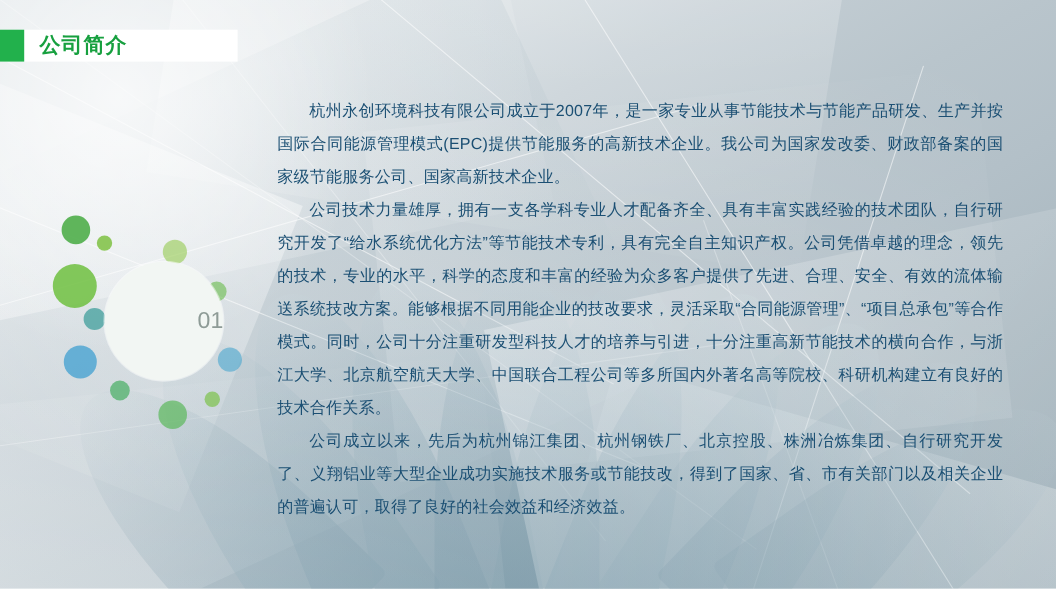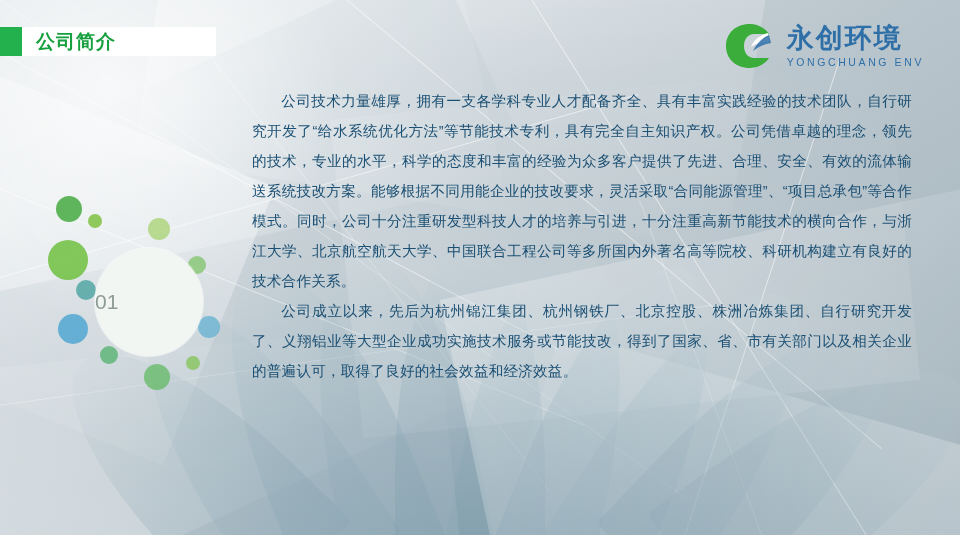--- a/index.html
+++ b/index.html
@@ -125,28 +125,28 @@
     width: 200px;
     height: 210px;
   }
   .dot {
     position: absolute;
     border-radius: 50%;
   }
   .badge-circle {
     position: absolute;
     left: 47px;
-    top: 52px;
+    top: 42px;
     width: 108px;
     height: 108px;
     border-radius: 50%;
     background: #f2f6f3;
     display: flex;
     align-items: center;
-    justify-content: flex-start;
+    justify-content: flex-end;
     box-shadow: 0 0 0 1px rgba(255,255,255,0.5);
   }
   .badge-number {
     font-size: 21px;
     color: #8e9b96;
     font-family: "Liberation Sans", sans-serif;
   }
 
   
   .content {
@@ -204,49 +204,37 @@
     <div class="blade" style="left:615px;transform:rotate(55deg);background:linear-gradient(180deg,rgba(190,206,214,0.12),rgba(126,156,170,0.45));"></div>
 
     <div class="facet" style="left:440px;top:300px;width:620px;height:340px;background:linear-gradient(140deg,rgba(255,255,255,0.28),rgba(255,255,255,0));transform:rotate(-12deg);"></div>
     <div class="facet" style="left:-120px;top:380px;width:560px;height:300px;background:linear-gradient(30deg,rgba(255,255,255,0.22),rgba(255,255,255,0));transform:rotate(-6deg);"></div>
   </div>
 
   <div class="header-bar"></div>
   <div class="header-accent"></div>
   <div class="header-title">公司简介</div>
 
-  <div class="logo">
-    <div class="logo-mark">
-      <svg width="54" height="48" viewBox="0 0 54 48" xmlns="http://www.w3.org/2000/svg">
-        <path d="M26 2 C11 2 2 12 2 24 C2 36 11 46 26 46 C34 46 41 42 45 36 L30 36 C24 36 20 31 20 24 C20 17 24 12 30 12 L45 12 C41 6 34 2 26 2 Z" fill="#3aad3a"></path>
-        <path d="M44 11 C36 13 30 18 27 25 C31 22 37 20 45 20 Z" fill="#ffffff"></path>
-        <path d="M45 13 C38 16 32 22 29 29 C34 25 40 22 47 21 Z" fill="#2f6fa8" opacity="0.85"></path>
-      </svg>
-    </div>
-    <div class="logo-text-wrap">
-      <div class="logo-cn">永创环境</div>
-      <div class="logo-en">YONGCHUANG ENV</div>
-    </div>
-  </div>
 
   <div class="badge-group">
     <div class="dot" style="left:8px;top:0px;width:26px;height:26px;background:#4fae4a;opacity:0.9;"></div>
     <div class="dot" style="left:40px;top:18px;width:14px;height:14px;background:#7ec142;opacity:0.85;"></div>
     <div class="dot" style="left:0px;top:44px;width:40px;height:40px;background:#6fbf3f;opacity:0.85;"></div>
     <div class="dot" style="left:28px;top:84px;width:20px;height:20px;background:#4aa3a0;opacity:0.8;"></div>
     <div class="dot" style="left:10px;top:118px;width:30px;height:30px;background:#3f9fd0;opacity:0.75;"></div>
     <div class="dot" style="left:52px;top:150px;width:18px;height:18px;background:#4fb06a;opacity:0.75;"></div>
     <div class="dot" style="left:96px;top:168px;width:26px;height:26px;background:#5bb85b;opacity:0.7;"></div>
     <div class="dot" style="left:138px;top:160px;width:14px;height:14px;background:#7cc24a;opacity:0.7;"></div>
     <div class="dot" style="left:150px;top:120px;width:22px;height:22px;background:#49a6cf;opacity:0.6;"></div>
     <div class="dot" style="left:140px;top:60px;width:18px;height:18px;background:#67bb4a;opacity:0.6;"></div>
     <div class="dot" style="left:100px;top:22px;width:22px;height:22px;background:#8cc63f;opacity:0.55;"></div>
     <div class="badge-circle">
       <span class="badge-number">01</span>
     </div>
   </div>
 
   <div class="content">
+    <p class="para">杭州永创环境科技有限公司成立于2007年，是一家专业从事节能技术与节能产品研发、生产并按国际合同能源管理模式(EPC)提供节能服务的高新技术企业。我公司为国家发改委、财政部备案的国家级节能服务公司、国家高新技术企业。</p>
     <p class="para">公司技术力量雄厚，拥有一支各学科专业人才配备齐全、具有丰富实践经验的技术团队，自行研究开发了“给水系统优化方法”等节能技术专利，具有完全自主知识产权。公司凭借卓越的理念，领先的技术，专业的水平，科学的态度和丰富的经验为众多客户提供了先进、合理、安全、有效的流体输送系统技改方案。能够根据不同用能企业的技改要求，灵活采取“合同能源管理”、“项目总承包”等合作模式。同时，公司十分注重研发型科技人才的培养与引进，十分注重高新节能技术的横向合作，与浙江大学、北京航空航天大学、中国联合工程公司等多所国内外著名高等院校、科研机构建立有良好的技术合作关系。</p>
     <p class="para">公司成立以来，先后为杭州锦江集团、杭州钢铁厂、北京控股、株洲冶炼集团、自行研究开发了、义翔铝业等大型企业成功实施技术服务或节能技改，得到了国家、省、市有关部门以及相关企业的普遍认可，取得了良好的社会效益和经济效益。</p>
   </div>
 
 </div>
 
 </body></html>

